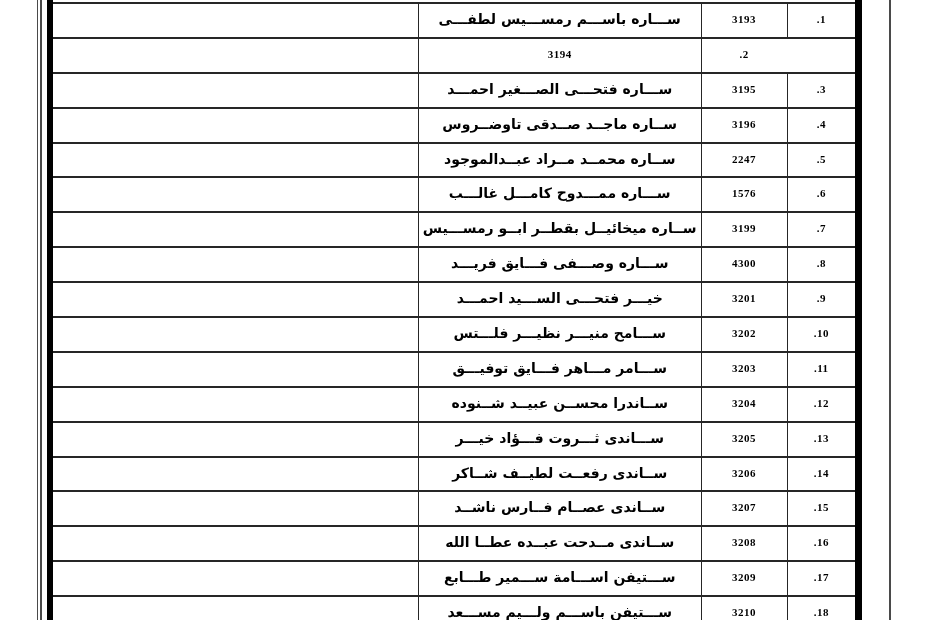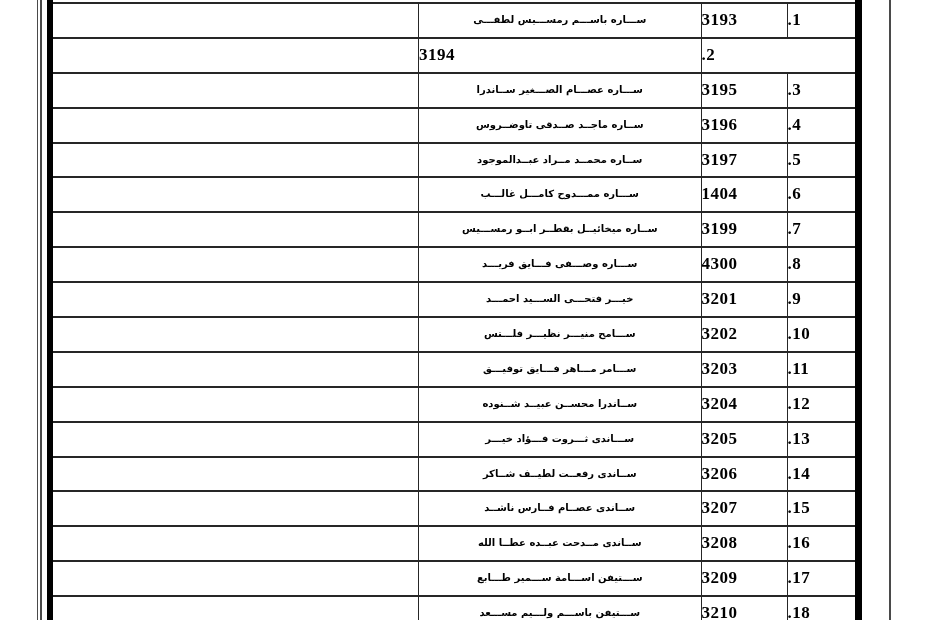--- a/index.html
+++ b/index.html
@@ -30,32 +30,32 @@
     box-sizing:border-box;
     border-top:2px solid #262626;
     background:#ffffff;
   }
   .cell{box-sizing:border-box;overflow:hidden;color:#000}
   .c-name,.c-serial,.c-no{border-left:1.5px solid #262626}
   .c-name{
     direction:rtl;
     font-family:"DejaVu Sans",sans-serif;
     font-weight:bold;
-    font-size:10px;
+    font-size:14px;
     line-height:31.4px;
     text-align:center;
     white-space:nowrap;
     padding:0 4px;
   }
   .c-serial,.c-no{
     font-family:"Liberation Serif",serif;
     font-weight:bold;
-    font-size:17px;
+    font-size:11px;
     line-height:31.4px;
-    text-align:left;
+    text-align:center;
     letter-spacing:0.5px;
   }
 </style>
 </head>
 <body>
 
 <div class="vline page-line" id="pl-left-outer"></div>
 <div class="vline page-line" id="pl-left-inner"></div>
 <div class="vline thick-bar" id="thick-left"></div>
 <div class="vline thick-bar" id="thick-right"></div>
@@ -71,43 +71,43 @@
   </div>
 
   <div class="row">
     <div class="cell c-blank"></div>
     <div class="cell c-serial">3194</div>
     <div class="cell c-no">.2</div>
   </div>
 
   <div class="row">
     <div class="cell c-blank"></div>
-    <div class="cell c-name">ســـاره عصـــام الصـــغير ســاندرا</div>
+    <div class="cell c-name">ســـاره فتحـــى الصـــغير احمـــد</div>
     <div class="cell c-serial">3195</div>
     <div class="cell c-no">.3</div>
   </div>
 
   <div class="row">
     <div class="cell c-blank"></div>
     <div class="cell c-name">ســاره ماجــد صــدقى تاوضــروس</div>
     <div class="cell c-serial">3196</div>
     <div class="cell c-no">.4</div>
   </div>
 
   <div class="row">
     <div class="cell c-blank"></div>
     <div class="cell c-name">ســاره محمــد مــراد عبــدالموجود</div>
-    <div class="cell c-serial">3197</div>
+    <div class="cell c-serial">2247</div>
     <div class="cell c-no">.5</div>
   </div>
 
   <div class="row">
     <div class="cell c-blank"></div>
     <div class="cell c-name">ســـاره ممـــدوح كامـــل غالـــب</div>
-    <div class="cell c-serial">1404</div>
+    <div class="cell c-serial">1576</div>
     <div class="cell c-no">.6</div>
   </div>
 
   <div class="row">
     <div class="cell c-blank"></div>
     <div class="cell c-name">ســاره ميخائيــل بقطــر ابــو رمســـيس</div>
     <div class="cell c-serial">3199</div>
     <div class="cell c-no">.7</div>
   </div>
 

